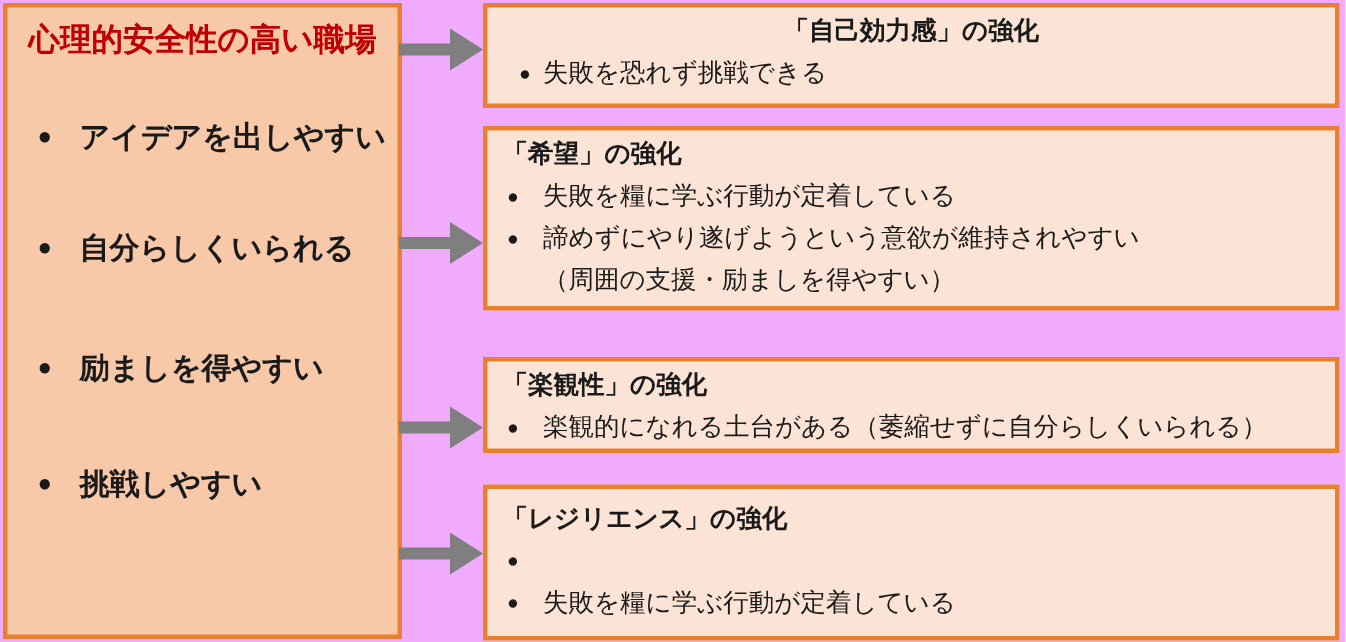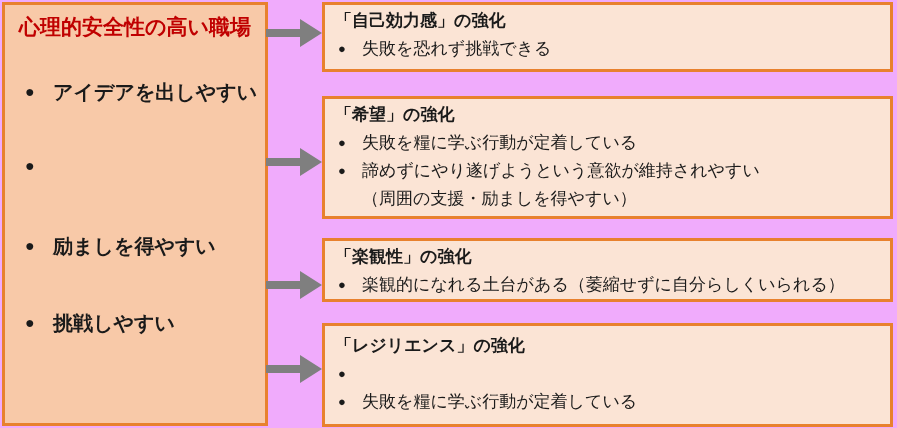--- a/index.html
+++ b/index.html
@@ -72,22 +72,22 @@
   
   .right-box {
     position: absolute;
     left: 322px;
     width: 571px;
     box-sizing: border-box;
     background: #FBE4D5;
     border: 3px solid #E8812E;
     padding: 2px 10px 0 10px;
   }
-  .rb-1 { top: 2px;   height: 70px; }
-  .rb-2 { top: 96px;  height: 123px; }
+  .rb-1 { top: 2px;   height: 70px; text-align: center; }
+  .rb-2 { top: 84px;  height: 123px; }
   .rb-3 { top: 238px; height: 64px; }
   .rb-4 { top: 323px; height: 104px; padding-top: 6px; }
 
   .rb-title {
     font-size: 17px;
     font-weight: bold;
     line-height: 28px;
     white-space: nowrap;
   }
   .rb-line {
@@ -112,20 +112,21 @@
 
   <div class="left-panel">
     <div class="left-title">心理的安全性の高い職場</div>
 
     <div class="lp-item lp-1">
       <span class="marker">●</span>
       <span>アイデアを出しやすい</span>
     </div>
     <div class="lp-item lp-2">
       <span class="marker">●</span>
+      <span>自分らしくいられる</span>
     </div>
     <div class="lp-item lp-3">
       <span class="marker">●</span>
       <span>励ましを得やすい</span>
     </div>
     <div class="lp-item lp-4">
       <span class="marker">●</span>
       <span>挑戦しやすい</span>
     </div>
   </div>

